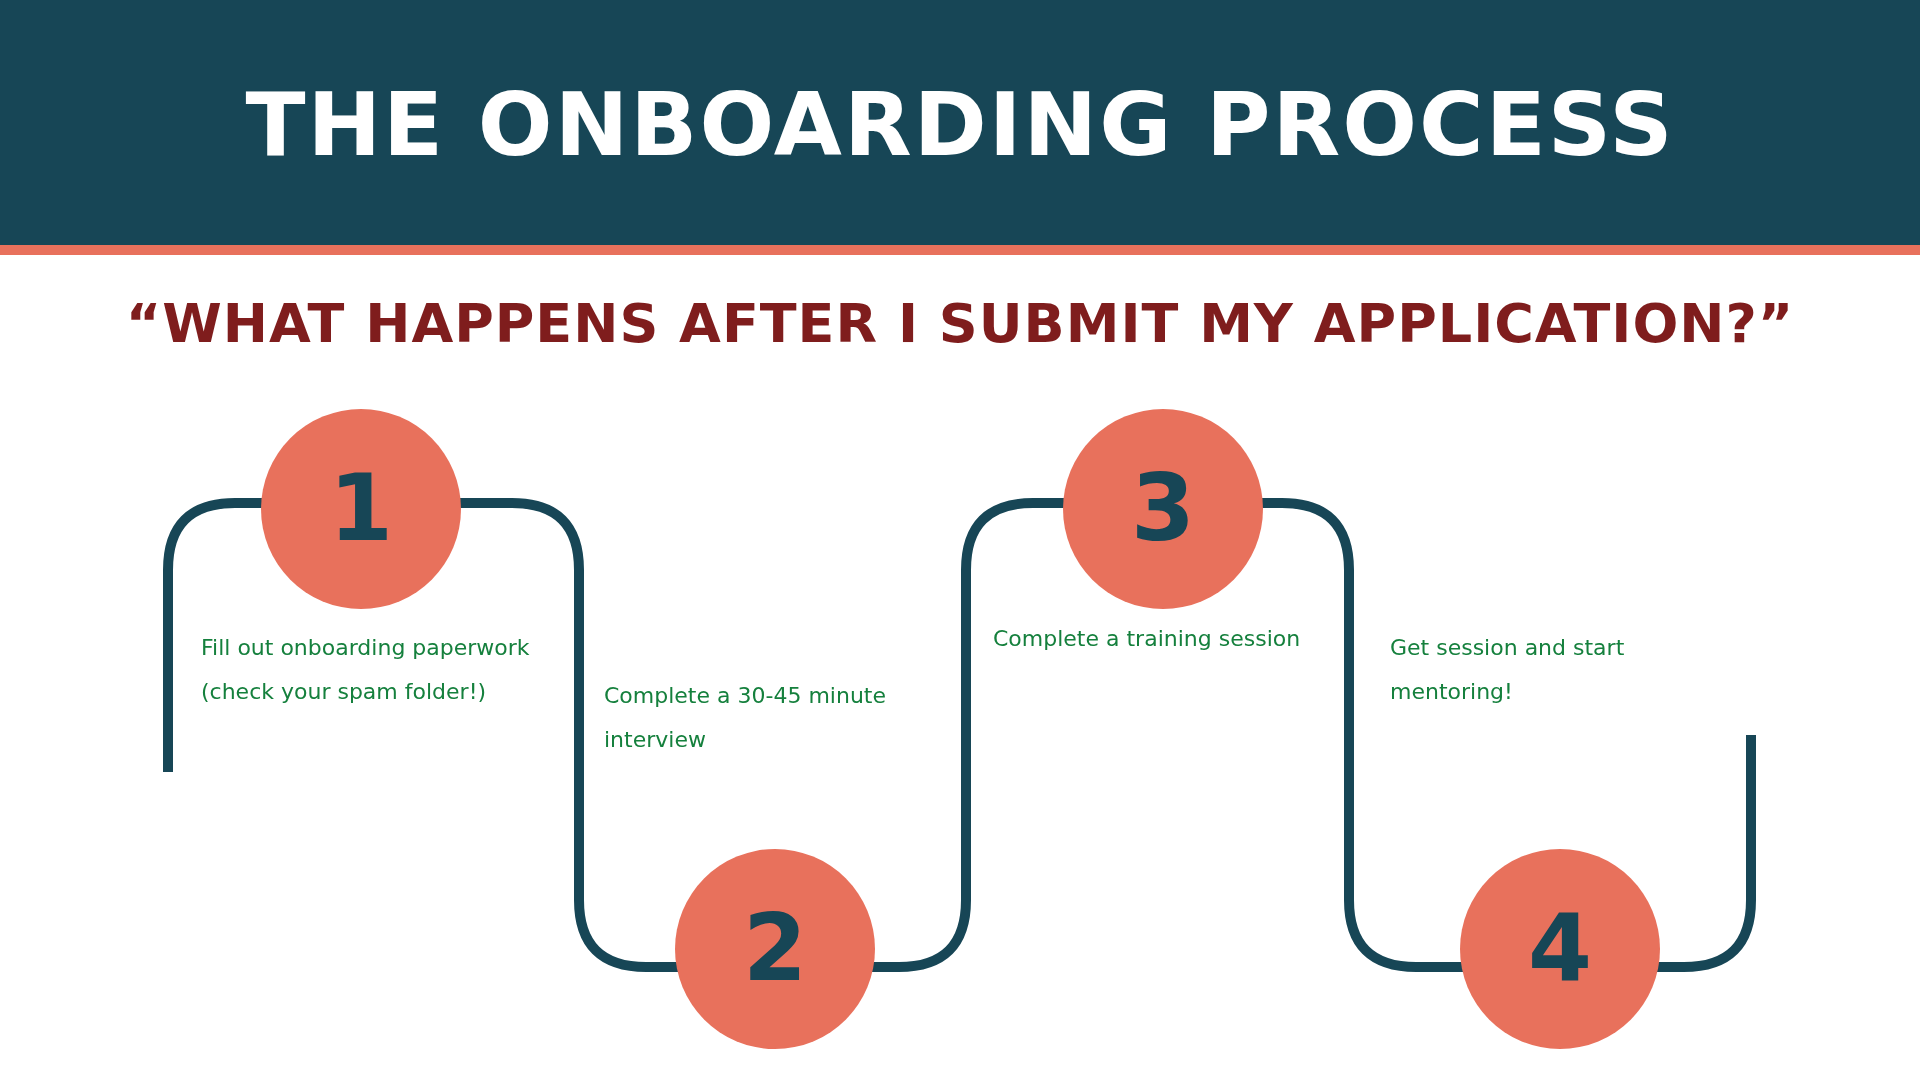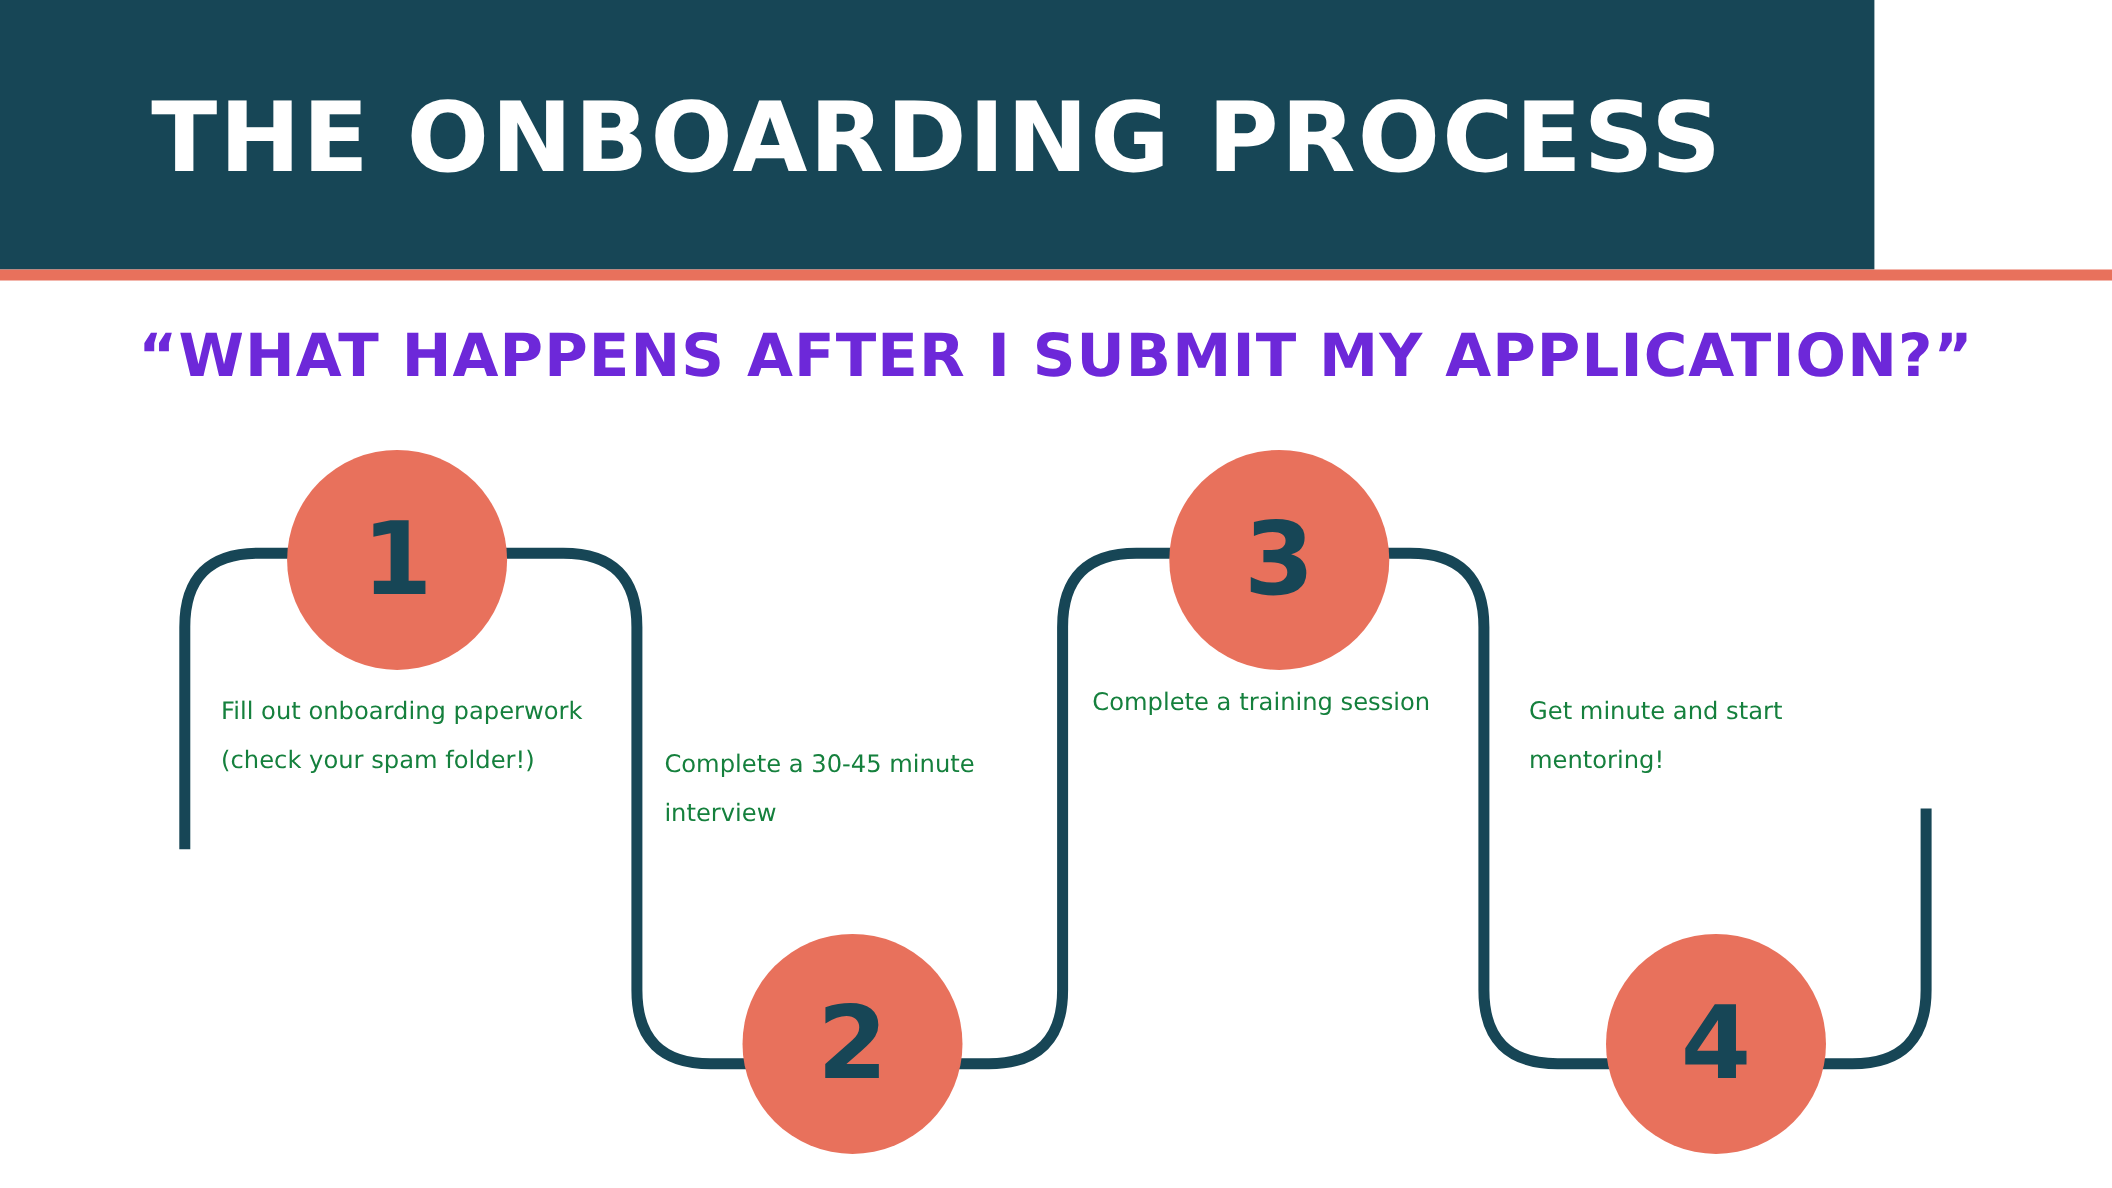--- a/index.html
+++ b/index.html
@@ -1,20 +1,20 @@
 <!DOCTYPE html>
 <html><head>
 <meta charset="utf-8">
 <style>
   html, body { margin: 0; padding: 0; }
   body { width: 1920px; height: 1080px; position: relative; overflow: hidden; background: #ffffff; font-family: "DejaVu Sans", sans-serif; }
-  .header { position: absolute; left: 0; top: 0; width: 1704px; height: 245px; background: #174656; display: flex; align-items: center; justify-content: center; }
+  .header { position: absolute; left: 0; top: 0; width: 1920px; height: 245px; background: #174656; display: flex; align-items: center; justify-content: center; }
   .title { color: #ffffff; font-family: "DejaVu Sans", sans-serif; font-weight: bold; font-size: 88px; letter-spacing: 2px; margin-top: 4px; }
   .stripe { position: absolute; left: 0; top: 245px; width: 1920px; height: 10px; background: #E8715C; }
-  .subtitle { position: absolute; left: 0; top: 292px; width: 1920px; text-align: center; color: #6d28d9; font-family: "DejaVu Sans", sans-serif; font-weight: bold; font-size: 54px; letter-spacing: 1px; }
+  .subtitle { position: absolute; left: 0; top: 292px; width: 1920px; text-align: center; color: #7f1d1d; font-family: "DejaVu Sans", sans-serif; font-weight: bold; font-size: 54px; letter-spacing: 1px; }
   svg.path { position: absolute; left: 0; top: 0; }
   .circle { position: absolute; width: 200px; height: 200px; border-radius: 50%; background: #E8715C; display: flex; align-items: center; justify-content: center; color: #174656; font-family: "DejaVu Sans", sans-serif; font-weight: bold; font-size: 92px; line-height: 1; }
   .step-text { position: absolute; width: 340px; text-align: left; color: #15803d; font-family: "DejaVu Sans", sans-serif; font-size: 22px; line-height: 44px; }
 </style>
 </head>
 <body>
 
 <div class="header">
   <div class="title">THE ONBOARDING PROCESS</div>
 </div>
@@ -36,13 +36,13 @@
 <div class="step-text" style="left:604px; top:626px;margin-top:48px;">Complete a 30-45 minute interview</div>
 
 <div class="circle" style="left:1063px; top:409px;">
   <span>3</span>
 </div>
 <div class="step-text" style="left:993px; top:617px; width:340px;">Complete a training session</div>
 
 <div class="circle" style="left:1460px; top:849px;">
   <span>4</span>
 </div>
-<div class="step-text" style="left:1390px; top:626px; width:340px;">Get minute and start mentoring!</div>
+<div class="step-text" style="left:1390px; top:626px; width:340px;">Get session and start mentoring!</div>
 
 </body></html>

